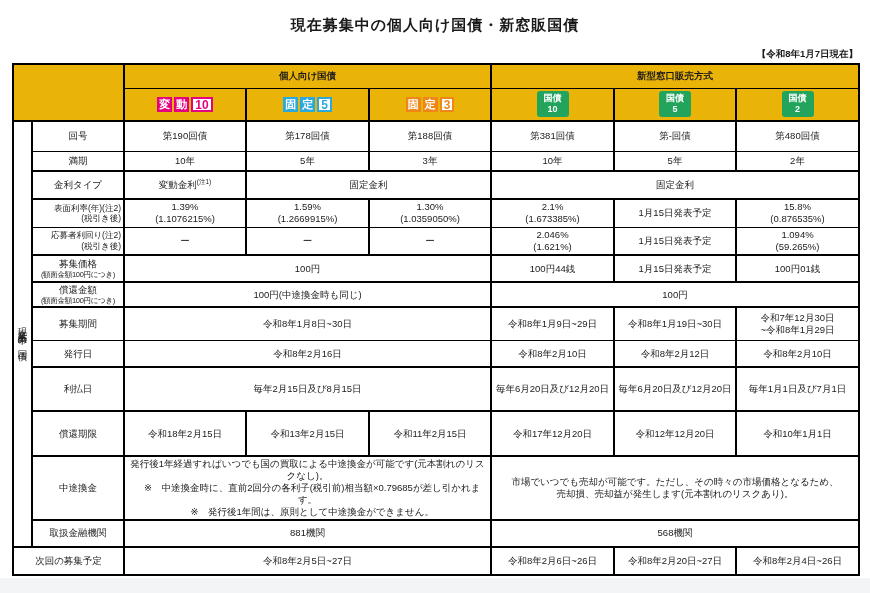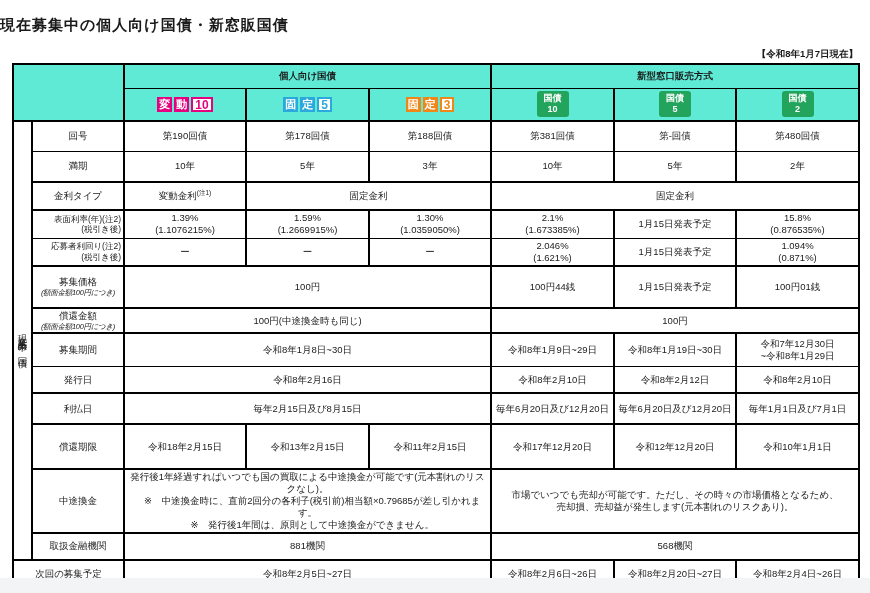--- a/index.html
+++ b/index.html
@@ -6,20 +6,21 @@
   html,body { margin:0; padding:0; }
   body {
     width:870px; height:593px;
     background:#ffffff;
     font-family:"Liberation Sans","DejaVu Sans",sans-serif;
     color:#1a1a1a;
     position:relative;
     overflow:hidden;
   }
   .title {
+    text-align:center;
     font-size:15px;
     font-weight:bold;
     padding-top:16px;
     letter-spacing:1px;
   }
   .container { width:846px; margin:0 auto; }
   .date-note {
     text-align:right;
     font-size:9.5px;
     font-weight:bold;
@@ -32,37 +33,37 @@
   }
   table.bond td {
     border:2px solid #000;
     text-align:center;
     vertical-align:middle;
     font-size:9.5px;
     line-height:1.25;
     padding:1px 2px;
     overflow:hidden;
   }
-  tr.hdr td { background:#5eead4; }
+  tr.hdr td { background:#eab308; }
   .pre { white-space:pre-line; }
   
   tr.thin-b > td { border-bottom-width:1px; }
   tr.thin-t > td { border-top-width:1px; }
   td.vside { border-right-width:1px; }
   td.rl { border-left-width:1px; }
   td.vside {
     writing-mode:vertical-rl;
     text-orientation:upright;
     font-size:9px;
     letter-spacing:2px;
     padding:4px 0;
   }
   td.rl { font-size:9.5px; }
   td.rl.sm { font-size:8.5px;text-align:right; }
-  .lab2 { font-size:7.5px; letter-spacing:-0.3px; display:block;font-style:italic; }
+  .lab2 { font-size:7.5px; letter-spacing:-0.3px; display:block; }
   sup.note { font-size:6.5px; }
   td.small { font-size:8.5px; }
   td.chuto-l { font-size:8px; text-align:left; padding-left:8px; }
   
   .blocks { display:inline-flex; gap:2px; align-items:center; justify-content:center; }
   .blk {
     display:inline-block; width:15px; height:15px; line-height:15px;
     color:#fff; font-size:11px; font-weight:bold; text-align:center;
   }
   .numblk {
@@ -153,21 +154,21 @@
       <td rowspan="13" class="vside">現在募集中の国債</td>
       <td class="rl">回号</td>
       <td>第190回債</td>
       <td>第178回債</td>
       <td>第188回債</td>
       <td>第381回債</td>
       <td>第-回債</td>
       <td>第480回債</td>
     </tr>
 
-    <tr class="thin-t" style="height:31px">
+    <tr class="thin-t" style="height:20px">
       <td class="rl">満期</td>
       <td>10年</td>
       <td>5年</td>
       <td>3年</td>
       <td>10年</td>
       <td>5年</td>
       <td>2年</td>
     </tr>
 
     <tr style="height:28px">
@@ -196,24 +197,24 @@
     <tr class="thin-t" style="height:28px">
       <td class="rl sm pre">応募者利回り(注2)
 (税引き後)</td>
       <td>ー</td>
       <td>ー</td>
       <td>ー</td>
       <td class="pre">2.046%
 (1.621%)</td>
       <td class="pre">1月15日発表予定</td>
       <td class="pre">1.094%
-(0.871%)</td>
-    </tr>
-
-    <tr style="height:42px">
+(59.265%)</td>
+    </tr>
+
+    <tr style="height:27px">
       <td class="rl"><span>募集価格</span><span class="lab2">(額面金額100円につき)</span></td>
       <td colspan="3">100円</td>
       <td>100円44銭</td>
       <td>1月15日発表予定</td>
       <td>100円01銭</td>
     </tr>
 
     <tr style="height:22px">
       <td class="rl"><span>償還金額</span><span class="lab2">(額面金額100円につき)</span></td>
       <td colspan="3">100円(中途換金時も同じ)</td>
@@ -230,21 +231,21 @@
     </tr>
 
     <tr class="thin-t" style="height:27px">
       <td class="rl">発行日</td>
       <td colspan="3">令和8年2月16日</td>
       <td>令和8年2月10日</td>
       <td>令和8年2月12日</td>
       <td>令和8年2月10日</td>
     </tr>
 
-    <tr style="height:31px">
+    <tr style="height:44px">
       <td class="rl">利払日</td>
       <td colspan="3">毎年2月15日及び8月15日</td>
       <td class="small">毎年6月20日及び12月20日</td>
       <td class="small">毎年6月20日及び12月20日</td>
       <td class="small">毎年1月1日及び7月1日</td>
     </tr>
 
     <tr style="height:45px">
       <td class="rl">償還期限</td>
       <td>令和18年2月15日</td>

